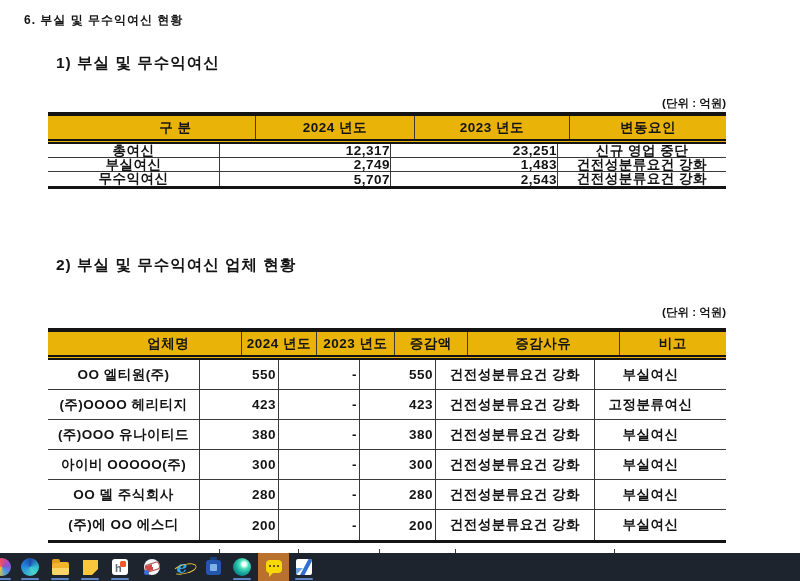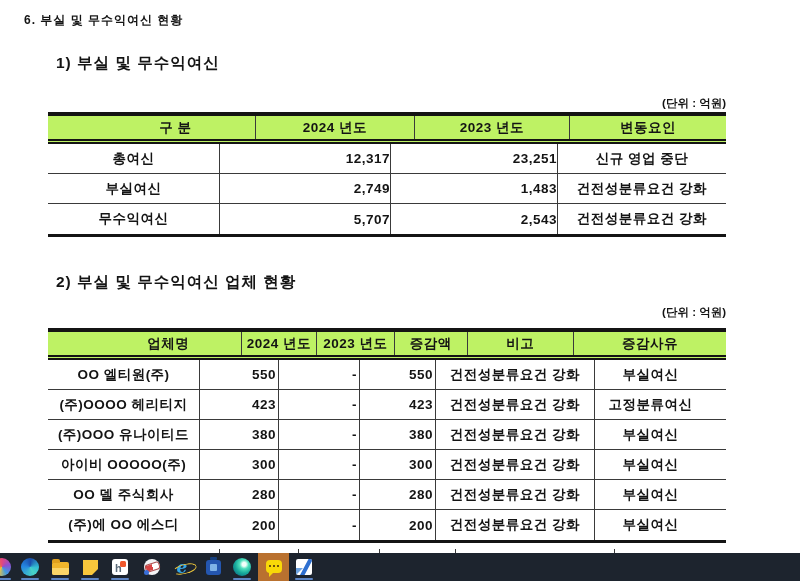--- a/index.html
+++ b/index.html
@@ -7,33 +7,33 @@
   body {
     position:relative;
     background:#ffffff;
     font-family:"Liberation Sans","DejaVu Sans",sans-serif;
     color:#141414;
   }
   .doc { position:absolute; inset:0 0 28px 0; background:#fff; }
 
   .doc-title { position:absolute; left:24px; top:12px; font-size:12px; font-weight:800; letter-spacing:1px; }
   .sec-heading1 { position:absolute; left:56px; top:53px; font-size:15.5px; font-weight:800; letter-spacing:1px; }
-  .sec-heading2 { position:absolute; left:56px; top:272px; font-size:15.5px; font-weight:800; letter-spacing:1px;text-align:right; }
+  .sec-heading2 { position:absolute; left:56px; top:255px; font-size:15.5px; font-weight:800; letter-spacing:1px;text-align:right; }
   .unit-label { position:absolute; width:226px; text-align:right; font-size:11.5px; font-weight:700; }
   #unit1 { left:500px; top:96px; }
   #unit2 { left:500px; top:305px; }
 
   .ktable { position:absolute; left:48px; width:678px; border-top:4px solid #141414; border-bottom:3px solid #141414; }
   #table1 { top:112px; }
   #table2 { top:328px; }
   .trow { display:flex; border-bottom:1px solid #3a3a3a; }
   .trow:last-child { border-bottom:none; }
-  .thead { background:#bef264; border-bottom:5px double #141414;padding-left:48px; }
+  .thead { background:#eab308; border-bottom:5px double #141414;padding-left:48px; }
   #table1 .thead { height:28px; }
-  #table1 .trow { height:30px; }
+  #table1 .trow { height:14px; }
   #table1 .thead.trow { height:28px; }
   #table2 .thead.trow { height:28px; }
   #table2 .trow { height:30px; }
   .tcell {
     display:flex; align-items:center; justify-content:center;
     border-right:1px solid #3a3a3a;
     font-size:13.5px; font-weight:700; letter-spacing:0.5px;
     overflow:hidden; white-space:nowrap;
   }
   .tcell:last-child { border-right:none; }
@@ -131,22 +131,22 @@
 
   <div class="sec-heading2">2)  부실 및 무수익여신 업체 현황</div>
   <div class="unit-label" id="unit2">(단위 : 억원)</div>
 
   <div class="ktable" id="table2">
     <div class="trow thead">
       <div class="tcell c0">업체명</div>
       <div class="tcell c1">2024 년도</div>
       <div class="tcell c2">2023 년도</div>
       <div class="tcell c3">증감액</div>
+      <div class="tcell c4">증감사유</div>
       <div class="tcell c5">비고</div>
-      <div class="tcell c4">증감사유</div>
     </div>
     <div class="trow">
       <div class="tcell c0">OO 엘티원(주)</div>
       <div class="tcell c1 num">550</div>
       <div class="tcell c2 num">-</div>
       <div class="tcell c3 num">550</div>
       <div class="tcell c4">건전성분류요건 강화</div>
       <div class="tcell c5">부실여신</div>
     </div>
     <div class="trow">

